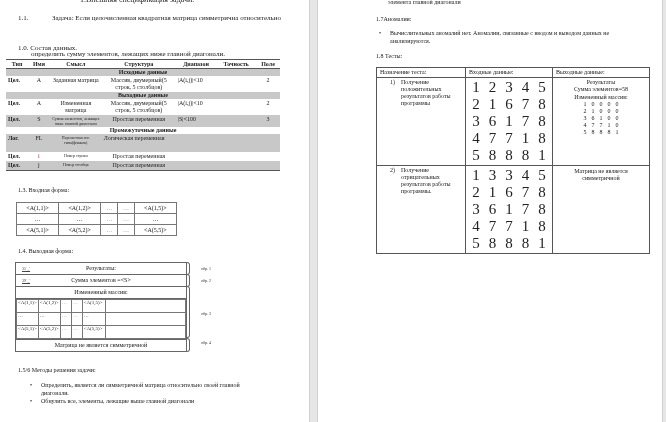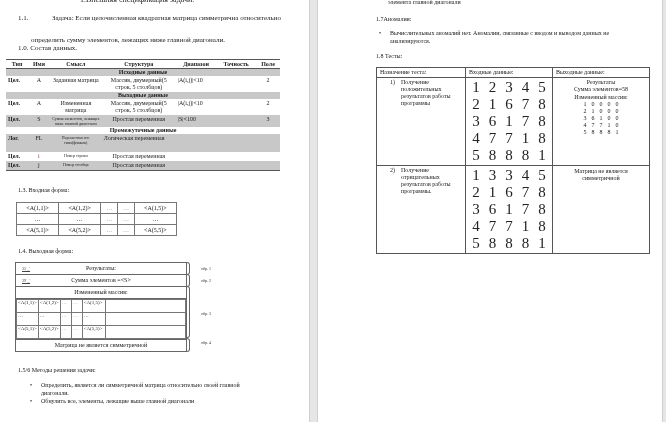--- a/index.html
+++ b/index.html
@@ -58,21 +58,21 @@
   .test-name { display:flex; gap:6px; line-height:7px; }
 </style>
 </head>
 <body>
 
 <div id="page-left" class="page">
   <div class="abs t" style="left:80px;top:-5px;font-size:8px;">1.Внешняя спецификация задачи.</div>
 
   <div class="abs t" style="left:18px;top:14px;">1.1.</div>
   <div class="abs t" style="left:31px;top:14px;margin-left:21px;">Задача: Если целочисленная квадратная матрица симметрична относительно</div>
-  <div class="abs t" style="left:31px;top:36px;">определить сумму элементов, лежащих ниже главной диагонали.</div>
+  <div class="abs t" style="left:31px;top:50px;">определить сумму элементов, лежащих ниже главной диагонали.</div>
   <div class="abs t" style="left:18px;top:44px;">1.0. Состав данных.</div>
 
   <table id="data-table">
     <thead>
       <tr>
         <th>Тип</th>
         <th>Имя</th>
         <th>Смысл</th>
         <th>Структура</th>
         <th>Диапазон</th>

